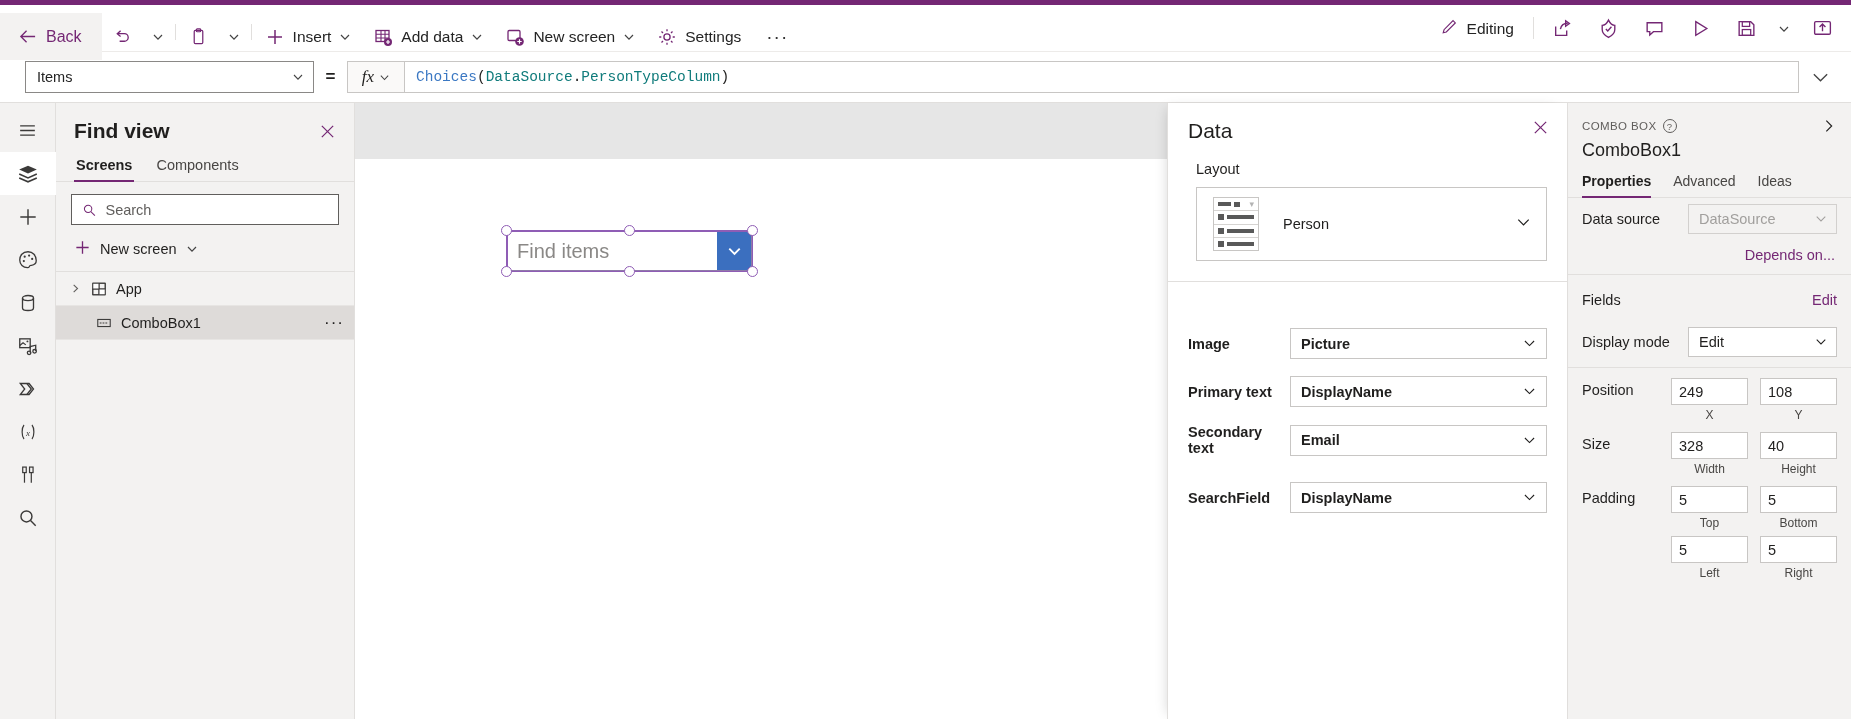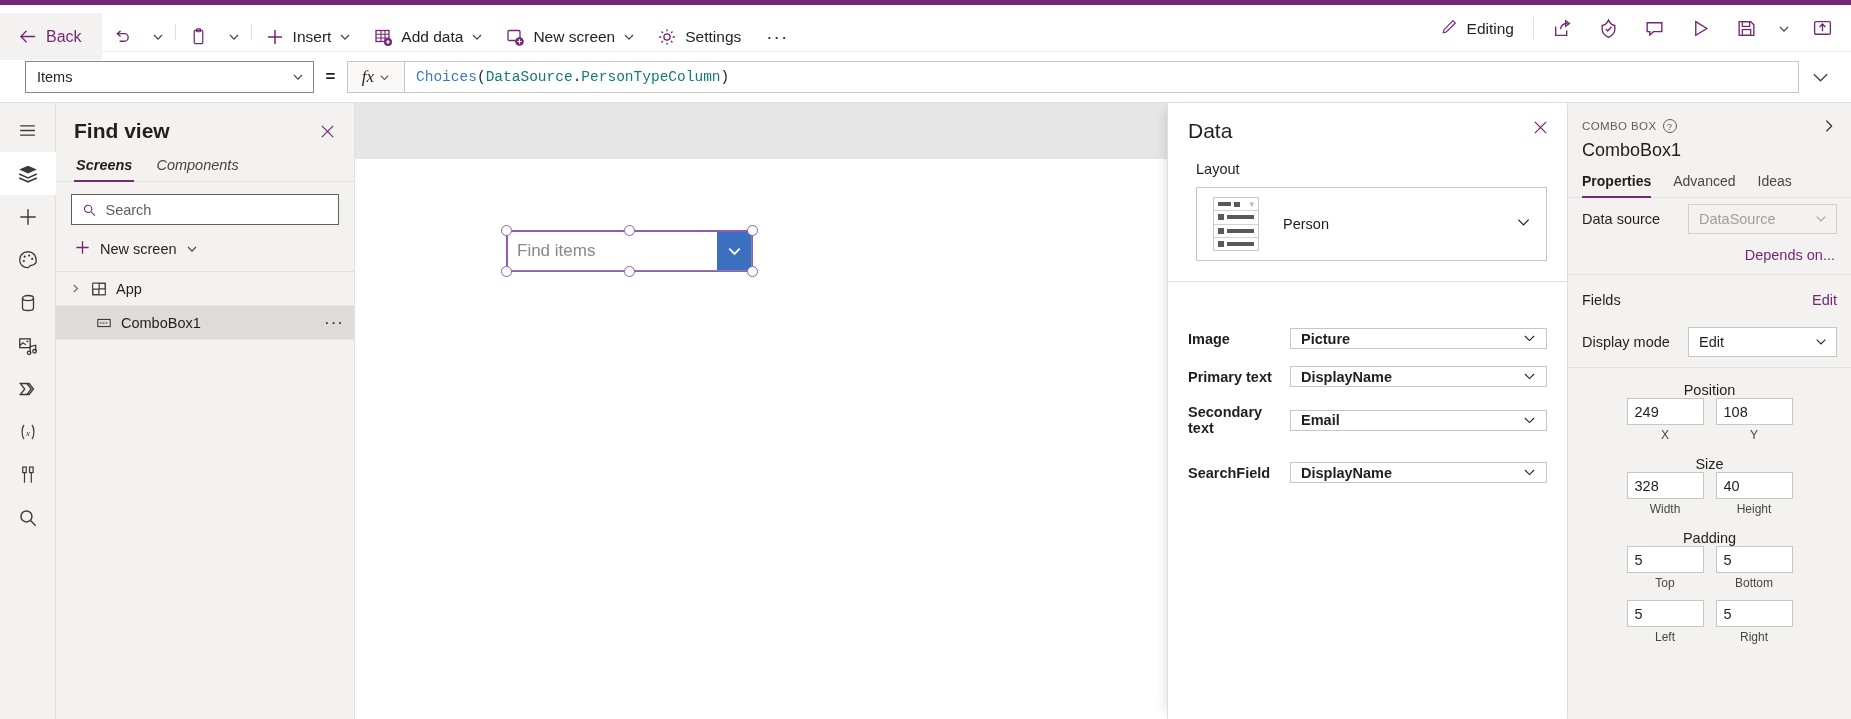--- a/index.html
+++ b/index.html
@@ -83,21 +83,21 @@
 
   
   .treeview {
     width: 299px; flex: 0 0 299px; background:#f3f2f1; border-right: 1px solid #e1dfdd;
     display:flex; flex-direction:column;
   }
   .tv-head { display:flex; align-items:center; justify-content:space-between; padding: 16px 18px 8px 18px; }
   .tv-title { font-size: 21px; color:#201f1e; font-weight: 600; }
   .tv-close { color:#742774; cursor:pointer; display:flex; }
   .tv-tabs { display:flex; gap: 20px; padding: 0 18px; border-bottom: 1px solid #e1dfdd; }
-  .tv-tab { padding: 6px 2px 8px 2px; font-size: 14.5px; color:#484644; cursor:pointer; position:relative;font-style:italic; }
+  .tv-tab { padding: 6px 2px 8px 2px; font-size: 14.5px; color:#484644; cursor:pointer; position:relative; }
   .tv-tab.active { color:#201f1e; font-weight:700; }
   .tv-tab.active::after { content:""; position:absolute; left:0; right:0; bottom:-1px; height:2px; background:#742774; }
   .tv-searchwrap { padding: 12px 15px 8px 15px; }
   .tv-search {
     height: 31px; border:1px solid #605e5c; background:#fff; display:flex; align-items:center;
     gap: 9px; padding: 0 10px; cursor:text;
   }
   .tv-search input {
     border:none; outline:none; font-size:14.5px; color:#201f1e; width:100%;
     font-family:"Liberation Sans", sans-serif; background:transparent;
@@ -121,21 +121,21 @@
 
   
   .canvas { flex: 1; background:#ffffff; position: relative; overflow:hidden; }
   .canvas-top { position:absolute; left:0; top:0; right:0; height:56px; background:#e6e6e6; }
   .canvas-stage { position:absolute; left:0; top:56px; right:0; bottom:0; background:#ffffff; }
 
   .combo-wrap { position:absolute; left: 152px; top: 72px; width: 245px; height: 40px; }
   .combo-box {
     position:absolute; inset:0; border:1px solid #8f7aa8; background:#fff; display:flex; align-items:center;
   }
-  .combo-text { flex:1; padding-left: 9px; font-size:17px; color:#8a8886; }
+  .combo-text { flex:1; padding-left: 9px; font-size:20px; color:#8a8886; }
   .combo-drop { width:34px; align-self:stretch; background:#3b6fbf; display:flex; align-items:center; justify-content:center; color:#fff; }
   .combo-sel-line { position:absolute; background:#8f5db5; }
   .handle {
     position:absolute; width:11px; height:11px; border-radius:50%; background:#fff;
     border:1.5px solid #8f5db5; cursor:pointer;
   }
 
   
   .datapanel {
     width: 400px; flex: 0 0 400px; background:#ffffff; border-left:1px solid #e1dfdd;
@@ -158,21 +158,21 @@
   .lt-bar.short { flex: 0 0 13px; }
   .lt-caret { margin-left:auto; color:#b3b3b3; font-size:9px; }
   .layout-name { font-size:14.5px; color:#201f1e; flex:1; }
   .layout-caret { color:#201f1e; }
 
   .dp-fields { padding: 20px 20px 0 20px; font-weight: bold; }
   .field-row { display:flex; align-items:center; margin-bottom: 17px; }
   .field-row.spaced { margin-top: 26px; }
   .field-name { width: 102px; font-size:14.5px; color:#201f1e; }
   .field-select {
-    flex:1; height:21px; border:1px solid #c8c6c4; background:#fff; display:flex;
+    flex:1; height:31px; border:1px solid #c8c6c4; background:#fff; display:flex;
     align-items:center; justify-content:space-between; padding: 0 9px 0 10px;
     font-size:14.5px; color:#201f1e; cursor:pointer;
   }
 
   
   .proppanel {
     width: 284px; flex: 0 0 284px; background:#f3f2f1; border-left:1px solid #e1dfdd;
     display:flex; flex-direction:column; overflow:hidden;
   }
   .pp-head { padding: 15px 14px 0 14px; }
@@ -203,21 +203,21 @@
     width:44px; height:21px; border-radius:11px; background:#742774; position:relative; cursor:pointer;
   }
   .toggle .knob { position:absolute; top:3px; right:3px; width:15px; height:15px; border-radius:50%; background:#fff; }
   .num-grid { display:flex; gap:12px; }
   .num-cell { width:77px; }
   .num-input {
     width:77px; height:27px; border:1px solid #c8c6c4; background:#fff; font-size:14.5px;
     color:#201f1e; padding: 0 7px; font-family:"Liberation Sans", sans-serif; outline:none;
   }
   .num-cap { text-align:center; font-size:12px; color:#484644; margin-top:3px; }
-  .pp-pairrow { display:flex; align-items:center; padding: 6px 0 4px 0; flex-direction: column; }
+  .pp-pairrow { display:flex; align-items:flex-start; padding: 6px 0 4px 0; }
   .pp-pairrow .pp-row-label { padding-top: 4px; }
 </style>
 </head>
 <body>
 
 <div class="app">
 
   <div class="accent-strip"></div>
 
   <div class="cmdbar">

